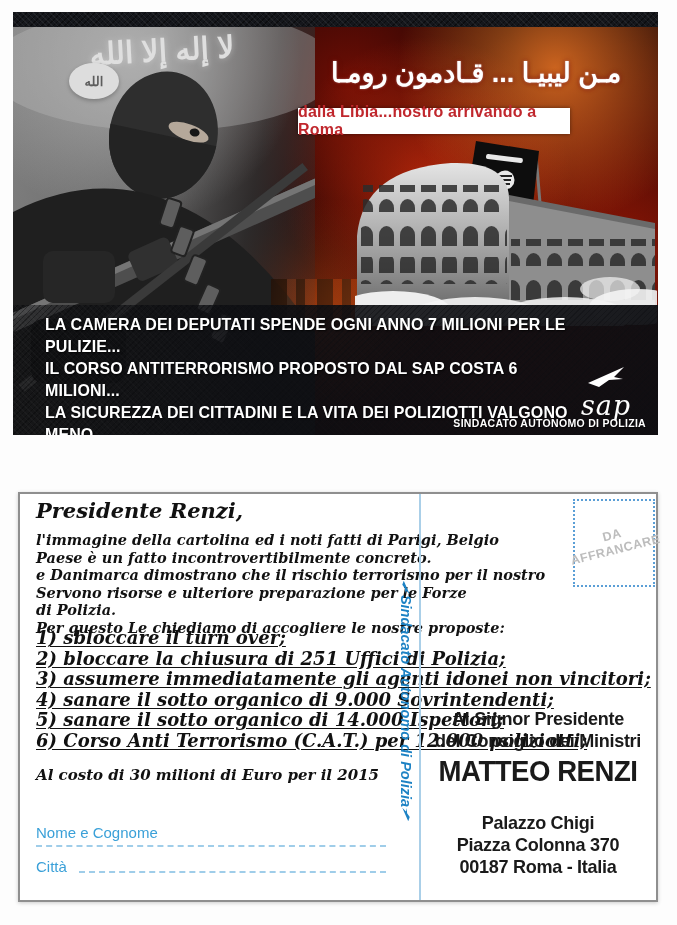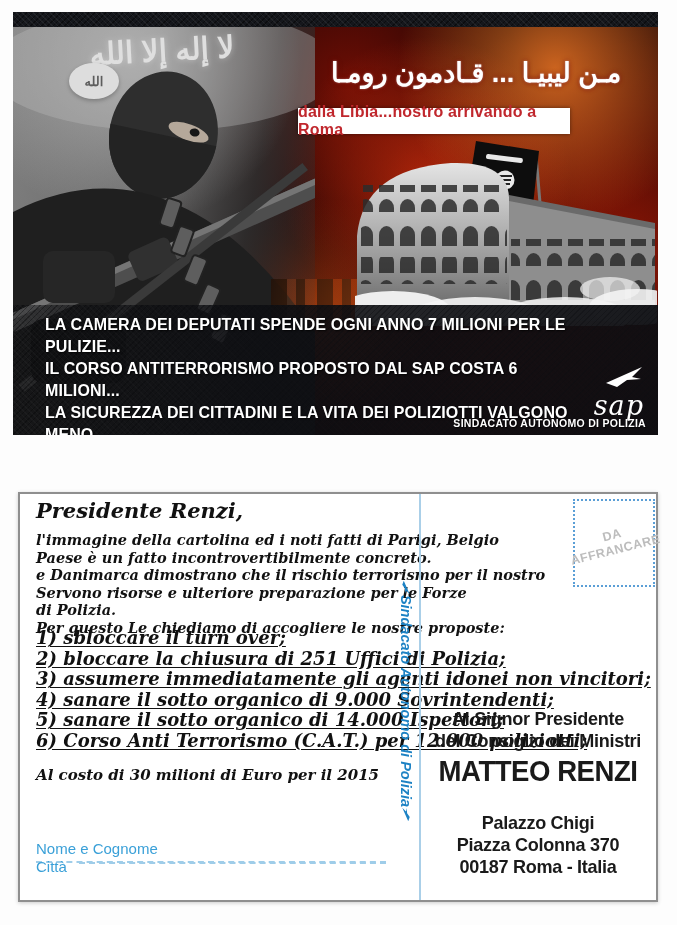--- a/index.html
+++ b/index.html
@@ -46,41 +46,41 @@
   .banner-text{color:#c0272d;font-size:16px;font-weight:bold;letter-spacing:.2px;}
   .bottom-band{position:absolute;left:0;top:278px;width:645px;height:130px;
     background-image:
       linear-gradient(90deg,rgba(10,11,14,.42) 0%,rgba(13,14,18,.88) 38%,rgba(13,14,18,.95) 100%),
       repeating-linear-gradient(45deg,rgba(255,255,255,.05) 0 1px,transparent 1px 4px),
       repeating-linear-gradient(-45deg,rgba(0,0,0,.4) 0 1px,transparent 1px 4px);}
   .poster-message{position:absolute;left:32px;top:286px;width:560px;color:#ffffff;
     font-size:16.5px;font-weight:bold;line-height:22px;letter-spacing:.1px;
     transform:scaleX(.97);transform-origin:left top;
     text-shadow:1px 1px 2px rgba(0,0,0,.8);}
-  .sap-logo{position:absolute;right:14px;top:338px;width:76px;text-align:right;color:#fff;}
+  .sap-logo{position:absolute;right:14px;top:338px;width:76px;text-align:center;color:#fff;}
   .sap-logo .sap-text{font-family:"DejaVu Serif",serif;font-style:italic;font-size:27px;
     line-height:26px;letter-spacing:1px;}
   .sap-tagline{position:absolute;right:12px;top:390px;color:#ffffff;font-size:10.5px;
     font-weight:bold;letter-spacing:.3px;text-shadow:1px 1px 1px rgba(0,0,0,.8);}
 
   
   .postcard{position:absolute;left:18px;top:492px;width:640px;height:410px;background:#ffffff;
     border:2px solid #8f8f8f;box-sizing:border-box;box-shadow:0 1px 4px rgba(0,0,0,.2);}
   .script{font-family:"DejaVu Serif",serif;font-style:italic;font-weight:bold;color:#111;}
   .salutation{position:absolute;left:16px;top:4px;font-size:21px;text-align:right;}
   .card-body{position:absolute;left:16px;top:37px;width:360px;font-size:14.5px;line-height:17.5px;}
   .card-body div{white-space:nowrap;}
   .proposal-list{position:absolute;left:16px;top:134px;width:372px;font-size:18px;line-height:20.5px;}
   .proposal-list div{white-space:nowrap;text-decoration:underline;text-underline-offset:2px;}
   .closing{position:absolute;left:16px;top:272px;width:360px;font-size:15px;line-height:19px;}
   .field{position:absolute;left:16px;width:350px;}
   .field-label{color:#3aa0d8;font-size:15px;}
   .dashline{border-bottom:2px dashed #9fcde9;height:4px;}
-  .field-name{top:330px;margin-top:16px;}
-  .field-city{top:364px;display:flex;gap:12px;}
+  .field-name{top:330px;}
+  .field-city{top:364px;display:flex;align-items:flex-end;gap:12px;}
   .field-city .dashline{flex:1;margin-bottom:2px;}
   .divider{position:absolute;left:399px;top:0;width:2px;height:100%;background:#aacfe8;}
   .vbrand-wrap{position:absolute;left:369px;top:86px;width:34px;height:242px;}
   .vbrand{width:242px;height:34px;transform:rotate(90deg) translateY(-34px);transform-origin:0 0;
     display:flex;align-items:center;justify-content:space-between;}
   .vbrand-text{color:#1d82c4;font-size:14.5px;font-style:italic;font-weight:bold;white-space:nowrap;}
   .stamp-box{position:absolute;left:553px;top:5px;width:82px;height:88px;
     border:2px dotted #5b9fd6;box-sizing:border-box;display:flex;align-items:center;justify-content:center;}
   .stamp-inner{transform:rotate(-14deg);text-align:center;color:#bcbcbc;font-weight:bold;
     font-size:12.5px;letter-spacing:.5px;line-height:15px;}

